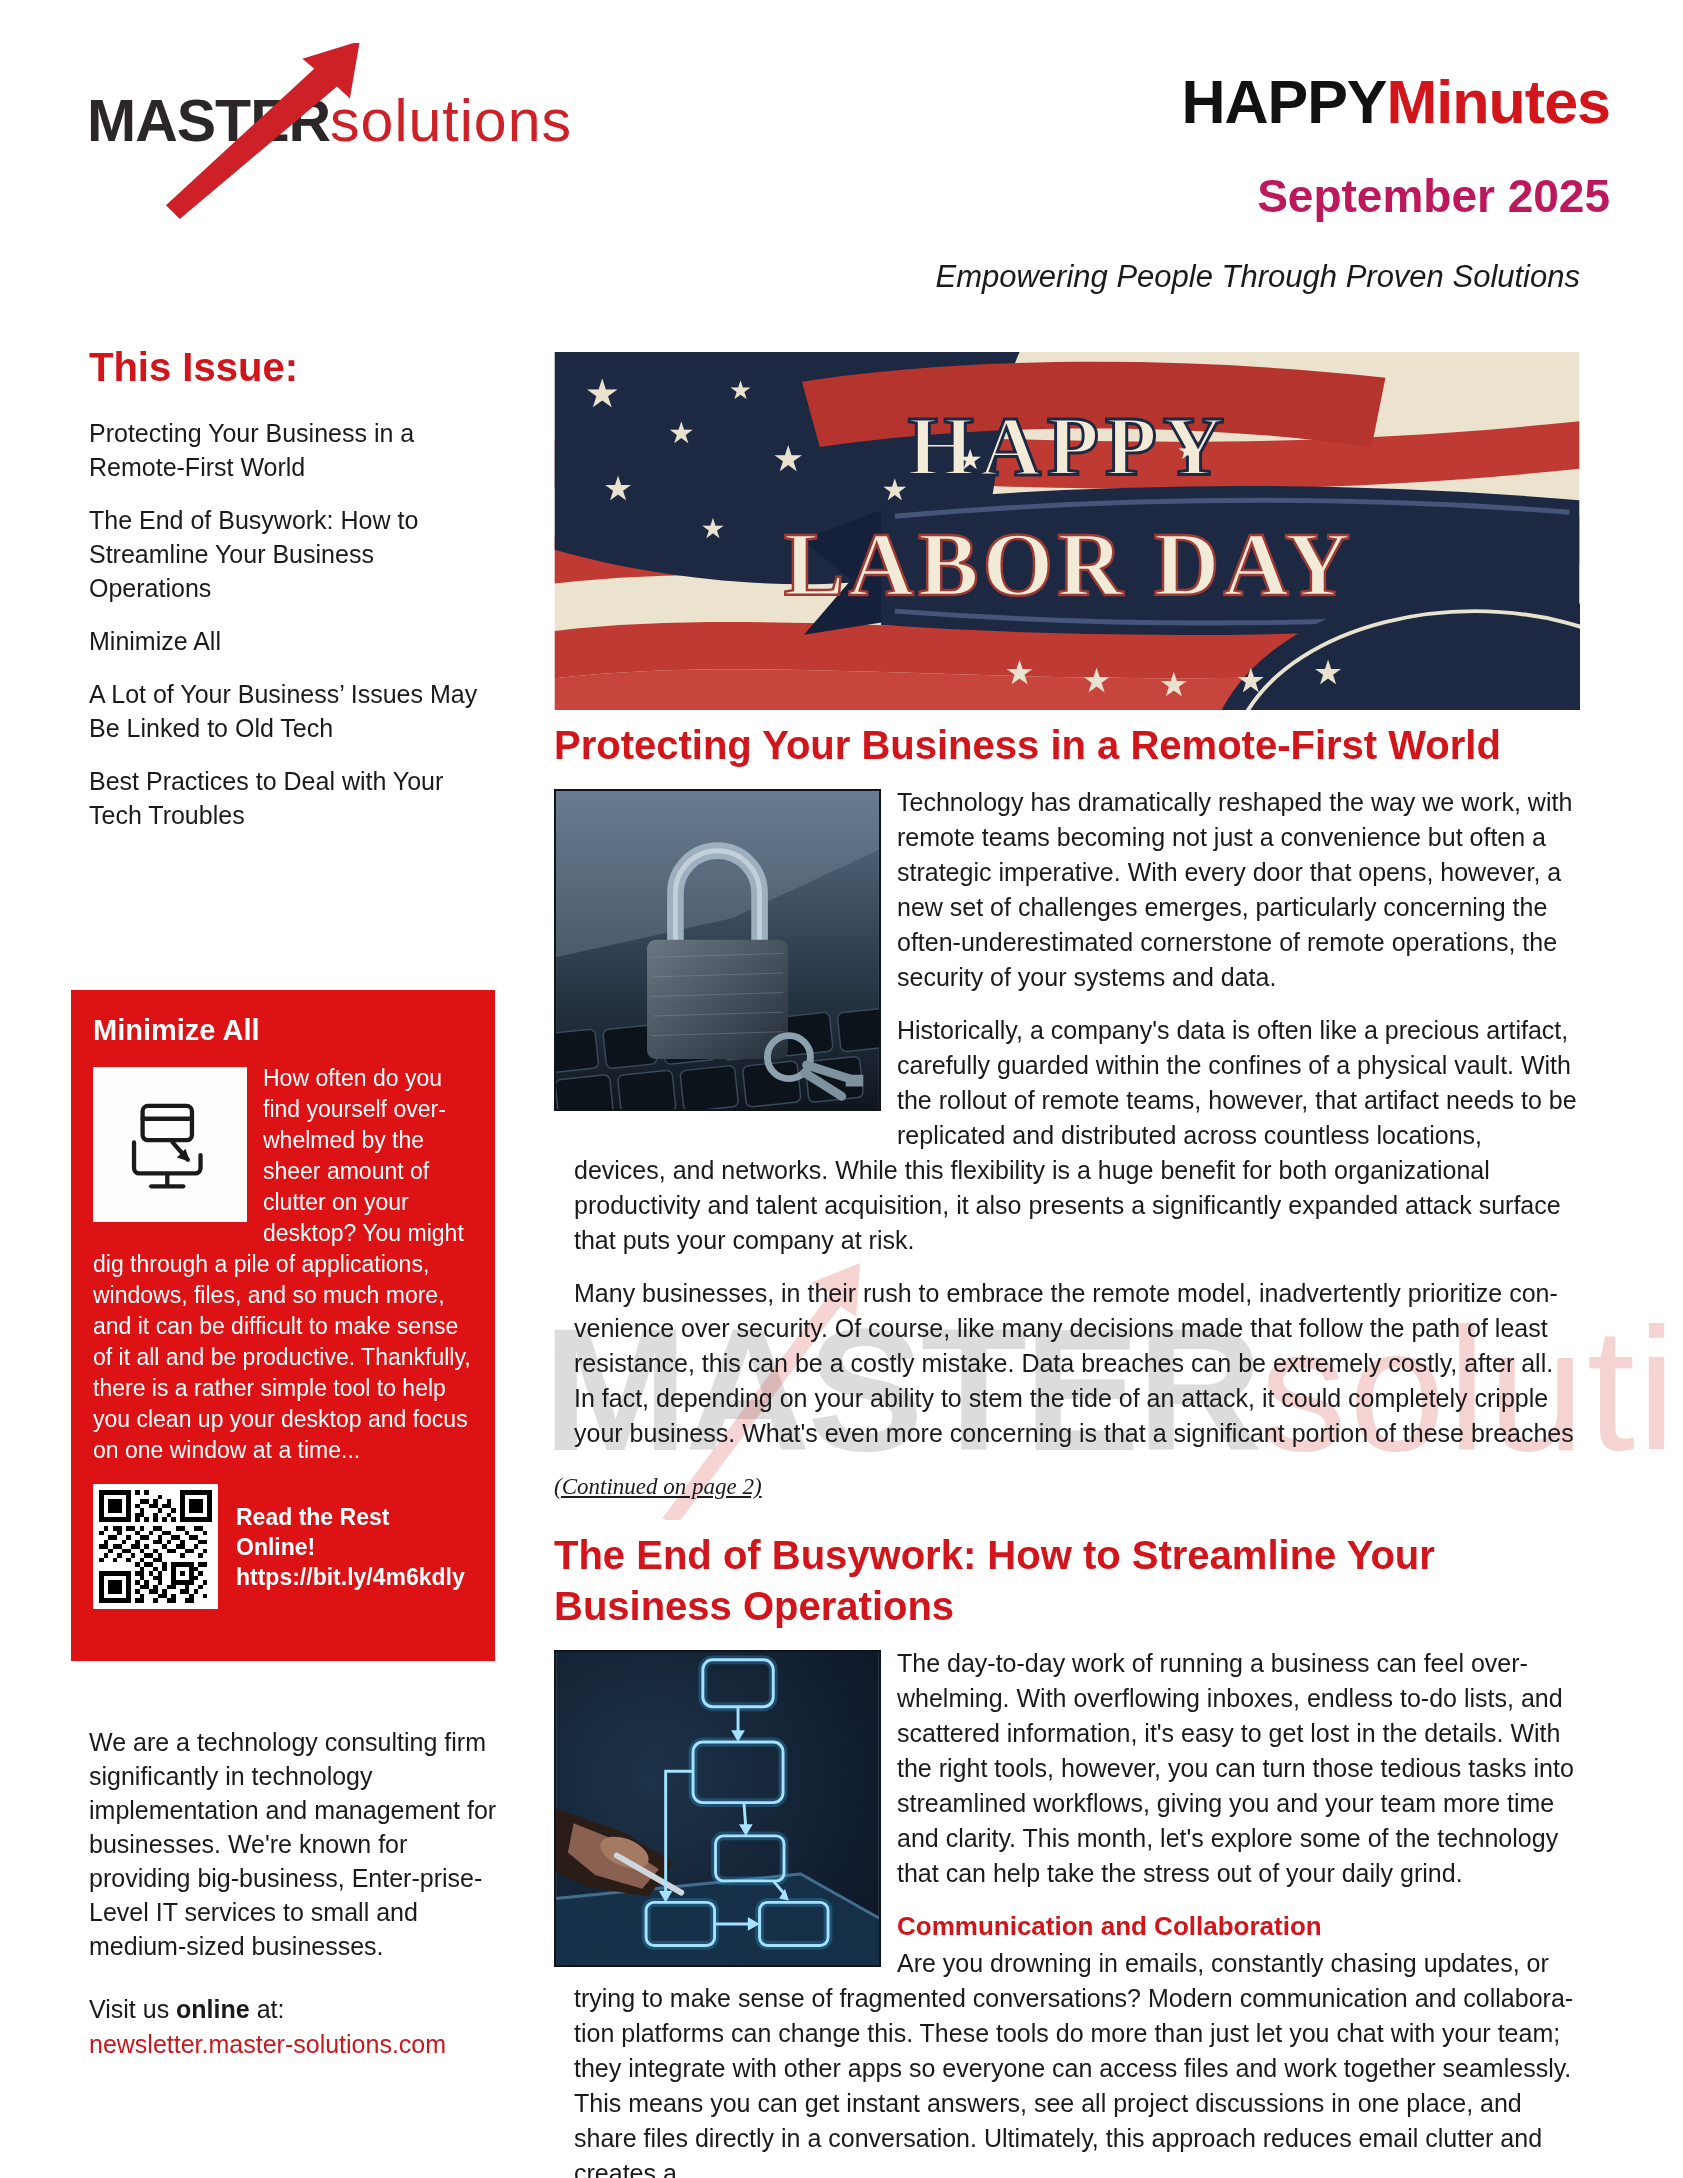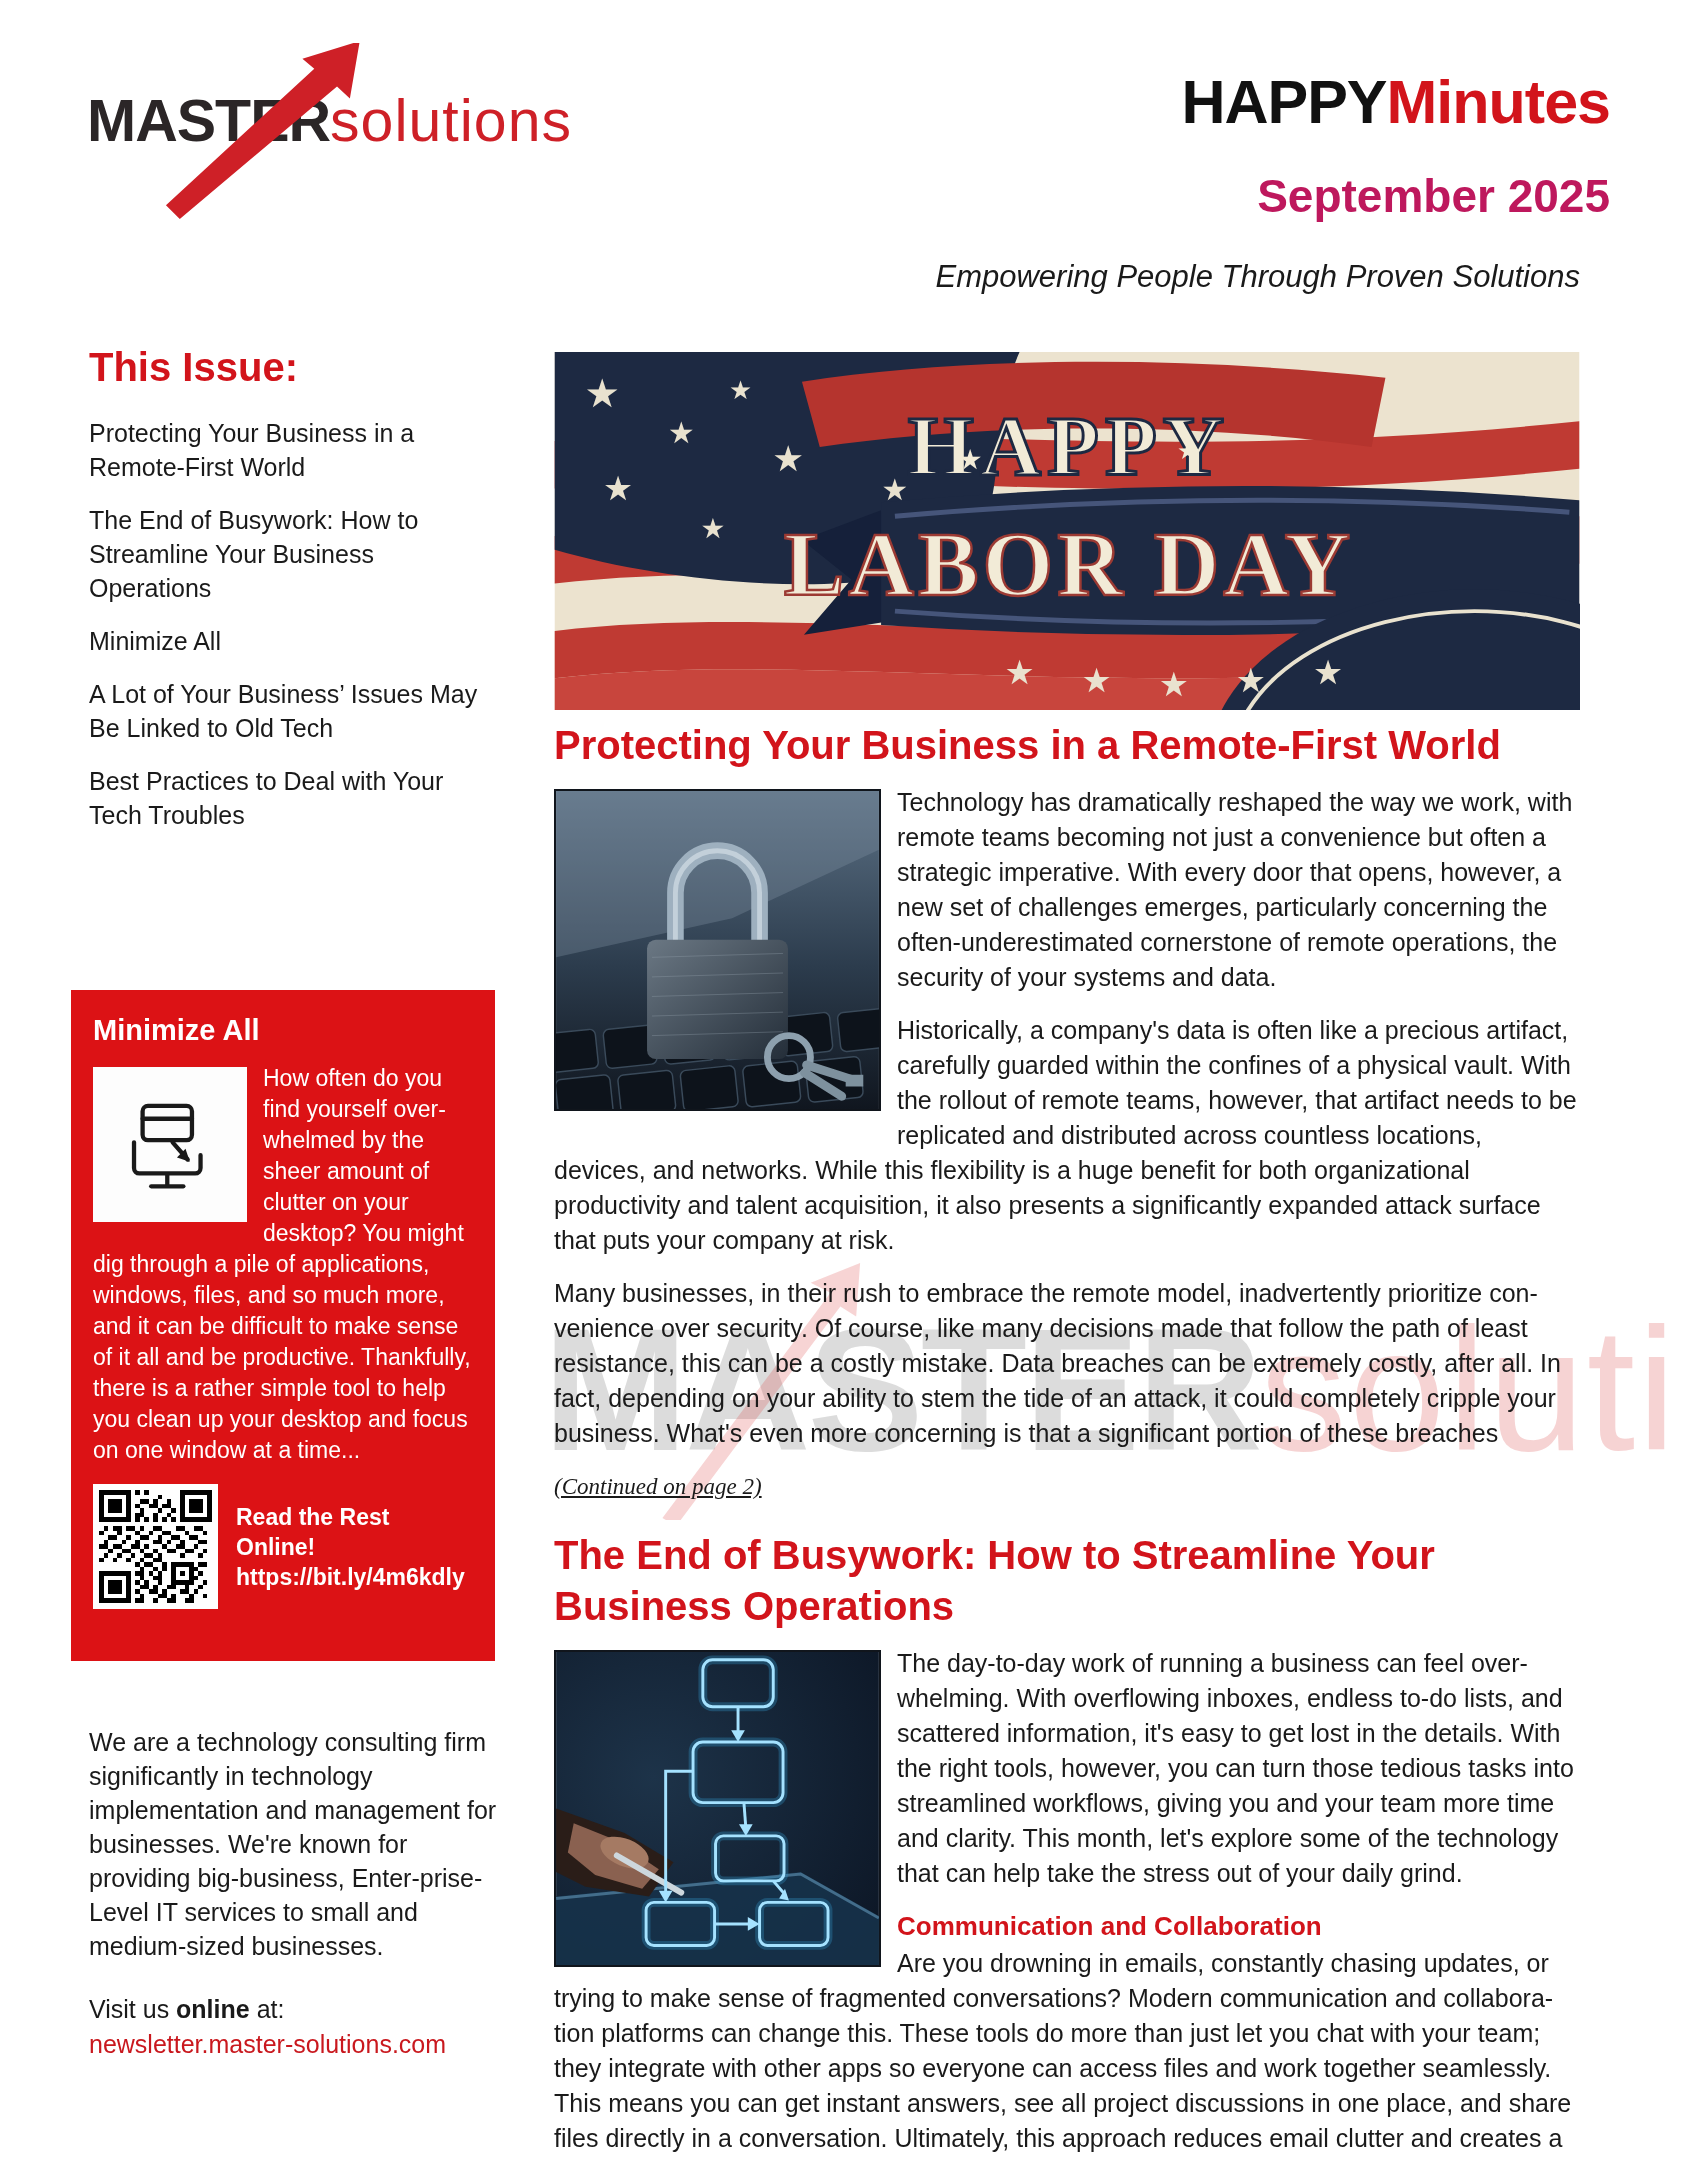--- a/index.html
+++ b/index.html
@@ -41,21 +41,21 @@
   .visit-line { font-size:25px; margin-top:32px; }
   .visit-url { font-size:25px; font-weight:normal; color:#c9181e; margin-top:6px; }
 
   
   .maincol { position:absolute; left:554px; top:352px; width:1026px; z-index:1; }
   .banner { width:1026px; height:358px; display:block; }
 
   .art-title { color:#d2141b; font-weight:bold; font-size:40px; line-height:51px; margin-top:10px; }
   .art-body { margin-top:14px; font-size:25px; line-height:35px; }
   .img-float { float:left; margin:4px 16px 8px 0; border:2px solid #10151c; display:block; }
-  .art-body p { margin-bottom:18px; }
+  .art-body p { margin-bottom:18px;padding-left:20px; }
   .subhead { color:#d2141b; font-weight:bold; font-size:26px; margin:4px 0 2px 0; }
   .continued { text-align:left; font-family:"Liberation Serif", serif; font-style:italic;
                font-size:23px; margin-top:2px; clear:none;text-decoration:underline; }
 
   
   .watermark { position:absolute; left:543px; top:1303px; z-index:0; white-space:nowrap;
                font-size:174px; line-height:174px; letter-spacing:-3px; pointer-events:none; }
   .wm-gray { font-weight:bold; color:rgba(145,145,145,0.32); }
   .wm-red  { color:rgba(222,85,85,0.26); letter-spacing:2px; }
   .wm-arrow { position:absolute; left:119px; top:-40px; }

